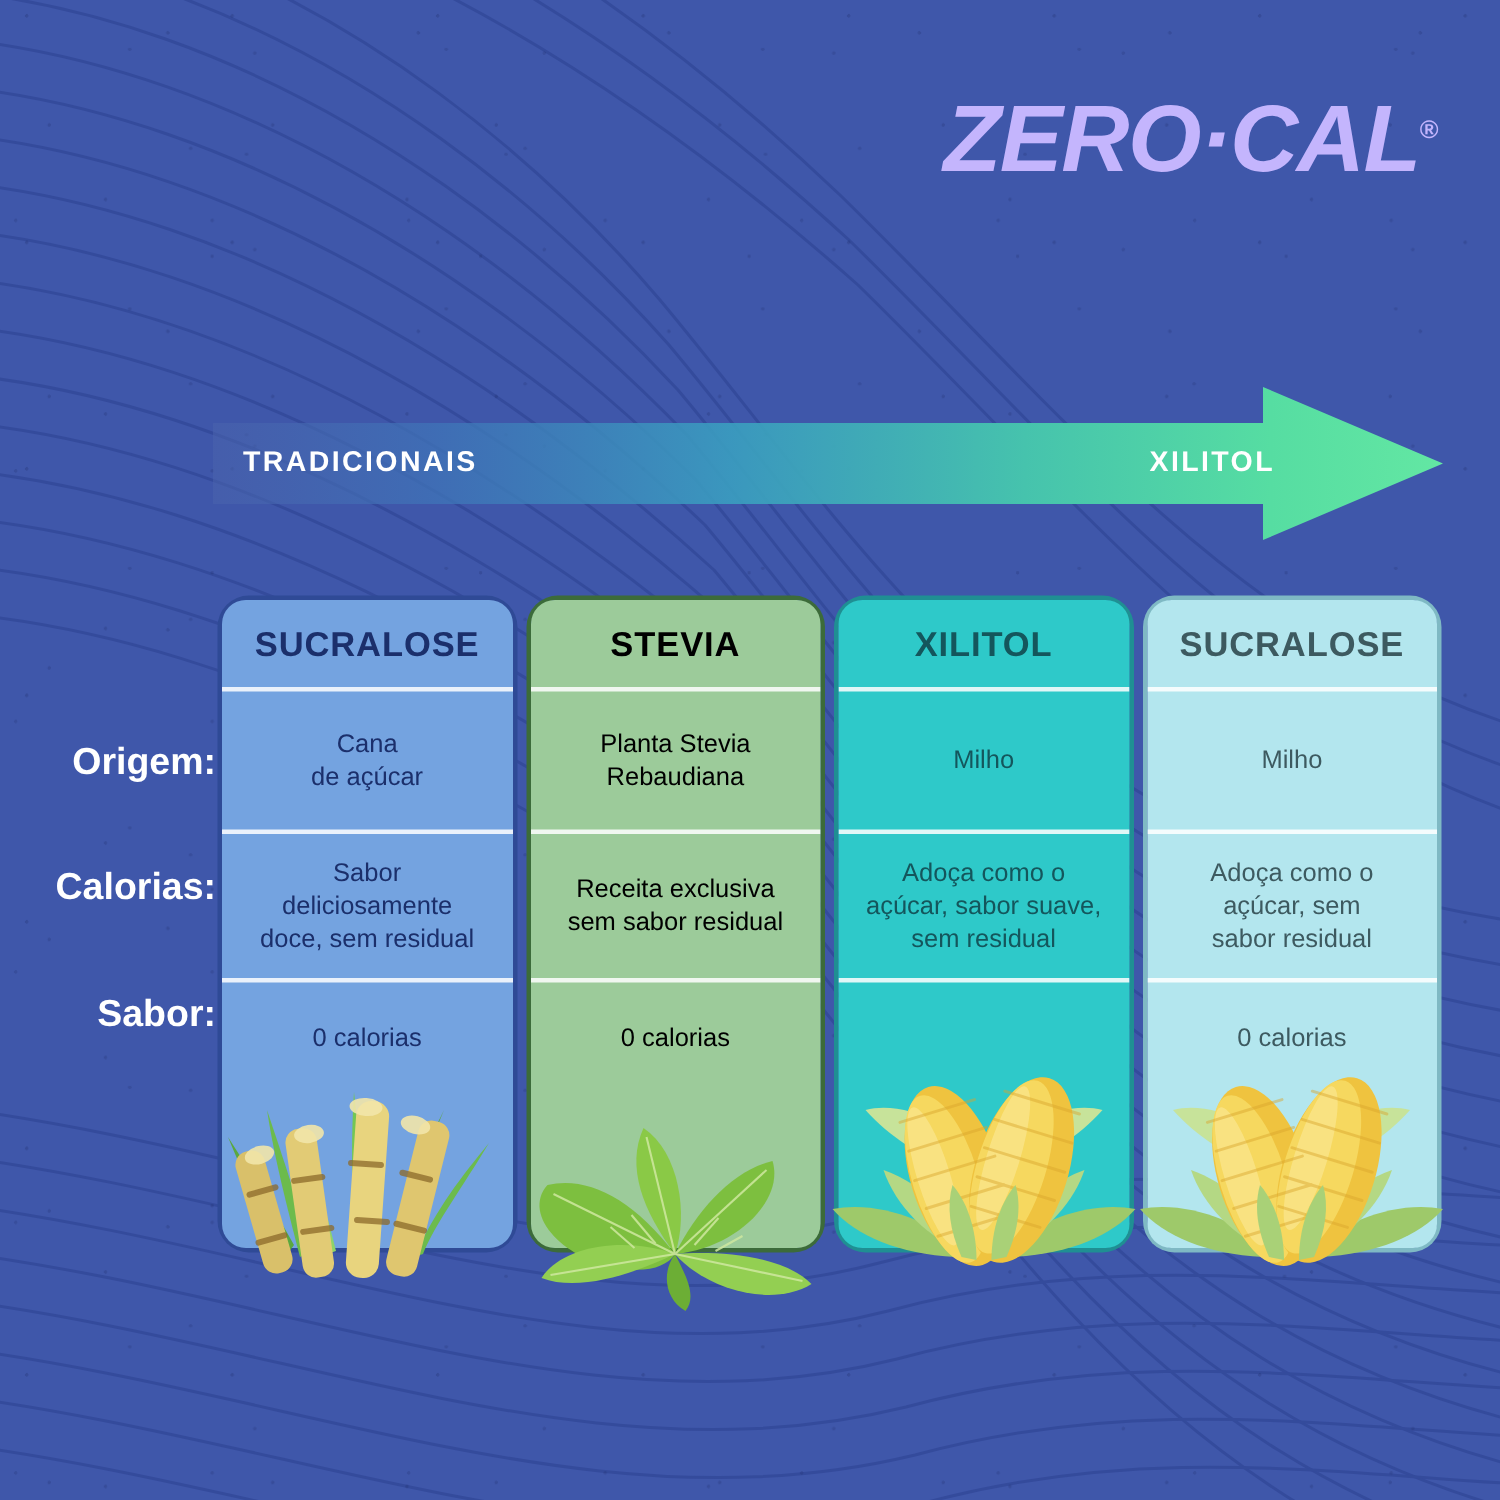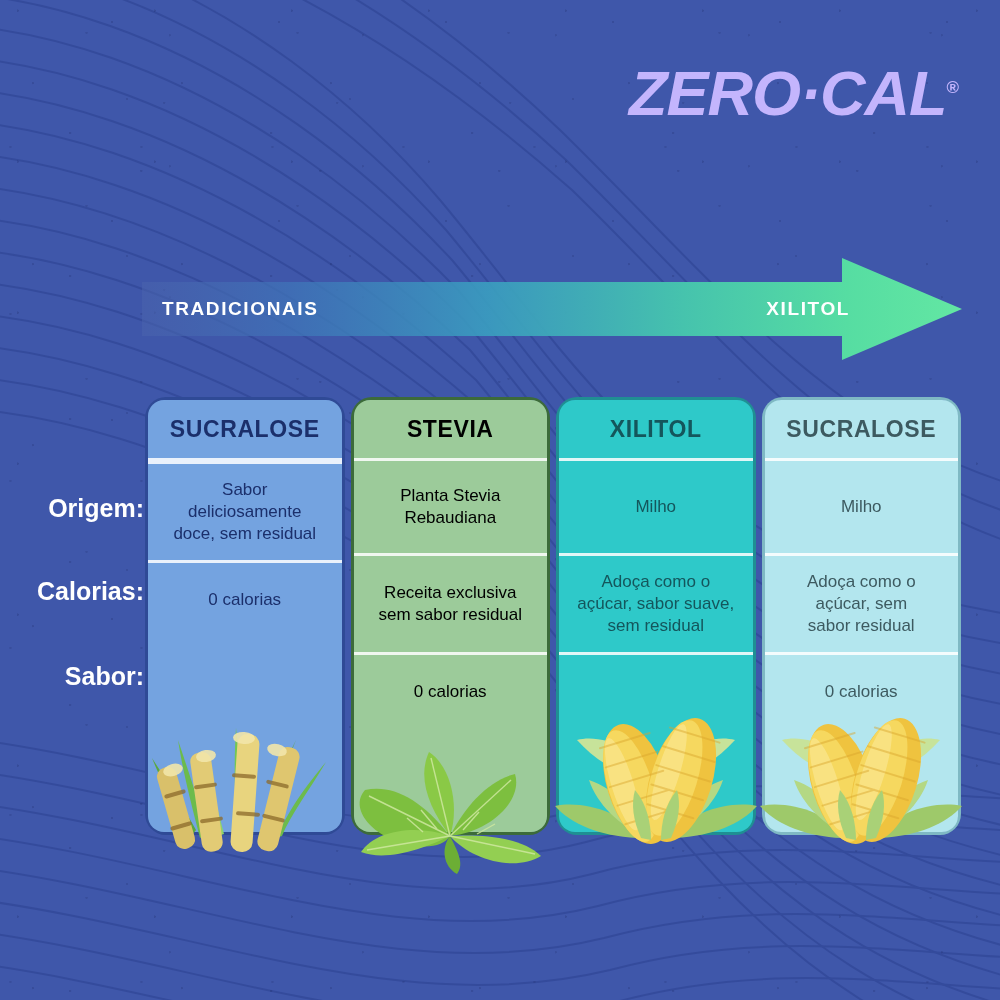--- a/index.html
+++ b/index.html
@@ -189,20 +189,21 @@
     <div class="row-label r3">Calorias:</div>
     <div class="row-label r2">Sabor:</div>
   </div>
 
   <div class="cards">
 
     <div class="card sucralose">
       <div class="card-inner">
         <div class="card-head">SUCRALOSE</div>
         <div class="divider"></div>
+        <div class="cell c1">Cana<br>de açúcar</div>
         <div class="divider"></div>
         <div class="cell c2">Sabor<br>deliciosamente<br>doce, sem residual</div>
         <div class="divider"></div>
         <div class="cell c3">0 calorias</div>
         <div class="card-art"></div>
       </div>
       <svg class="art" viewBox="0 0 230 170">
         <g>
           <path d="M60 150 C 40 110, 30 90, 22 70 C 36 92, 52 116, 66 142 Z" fill="#5aa83f"></path>
           <path d="M70 150 C 58 104, 52 78, 48 52 C 58 82, 70 118, 78 146 Z" fill="#6cbb4c"></path>

